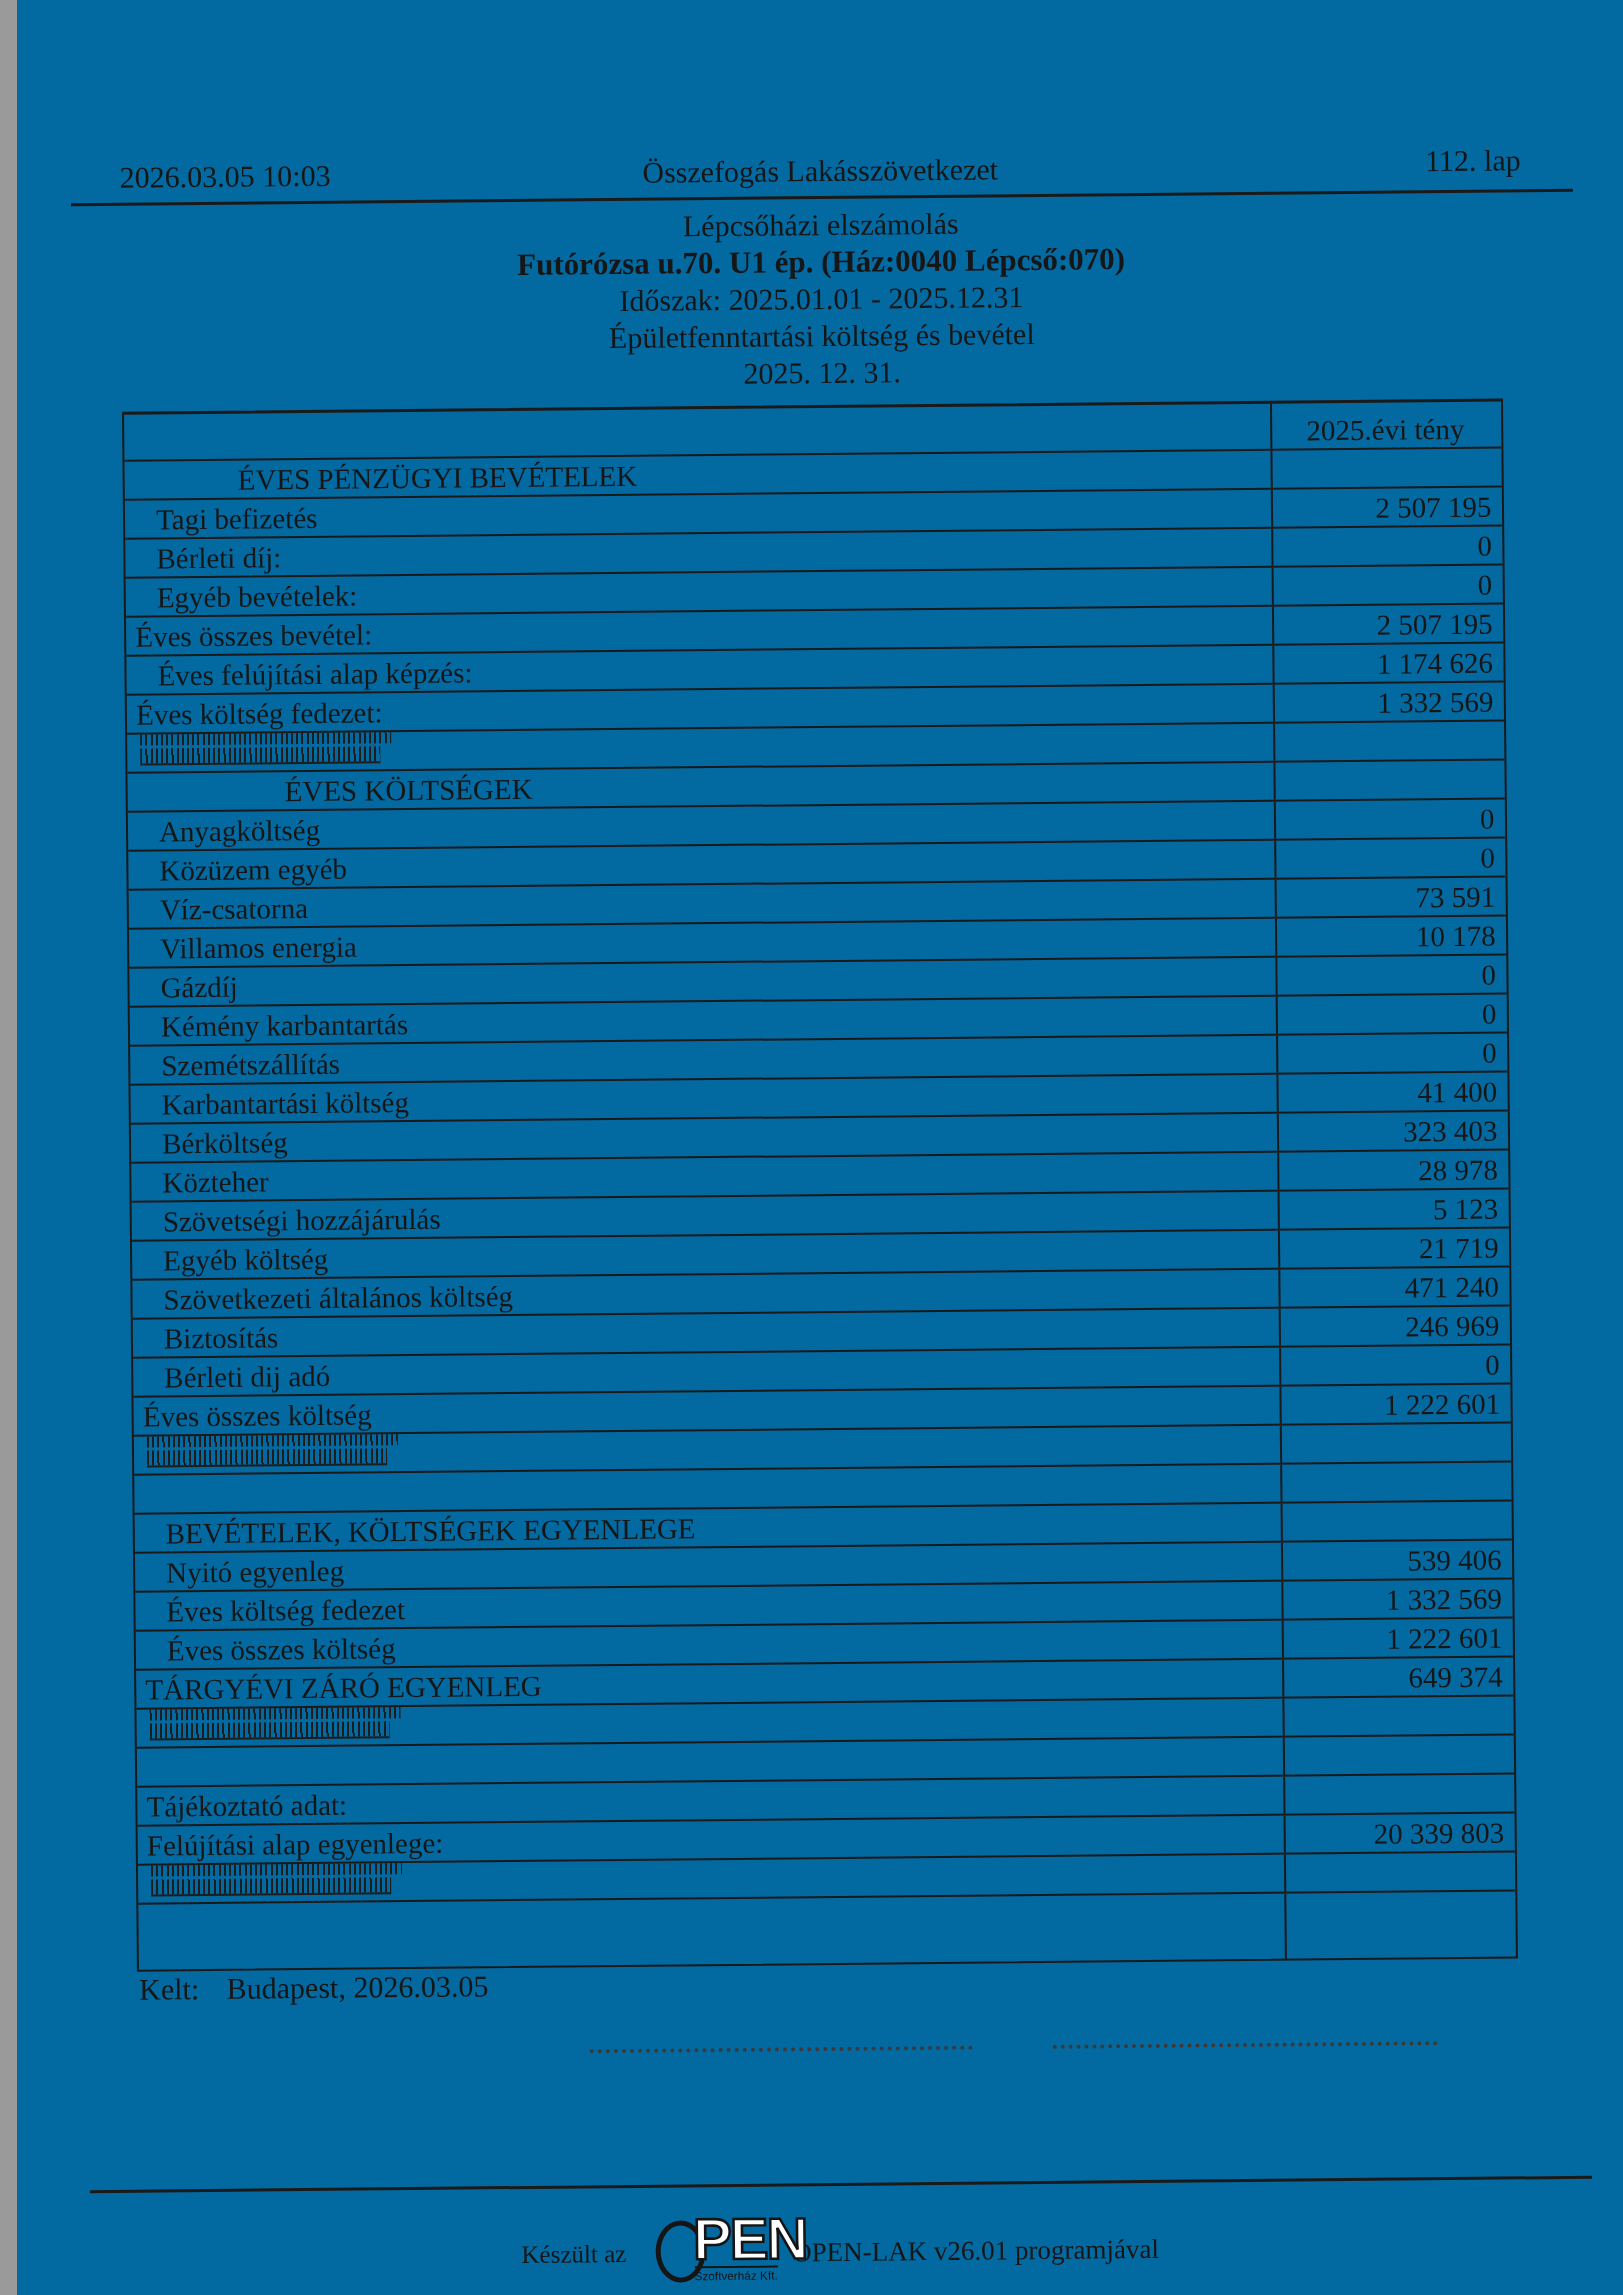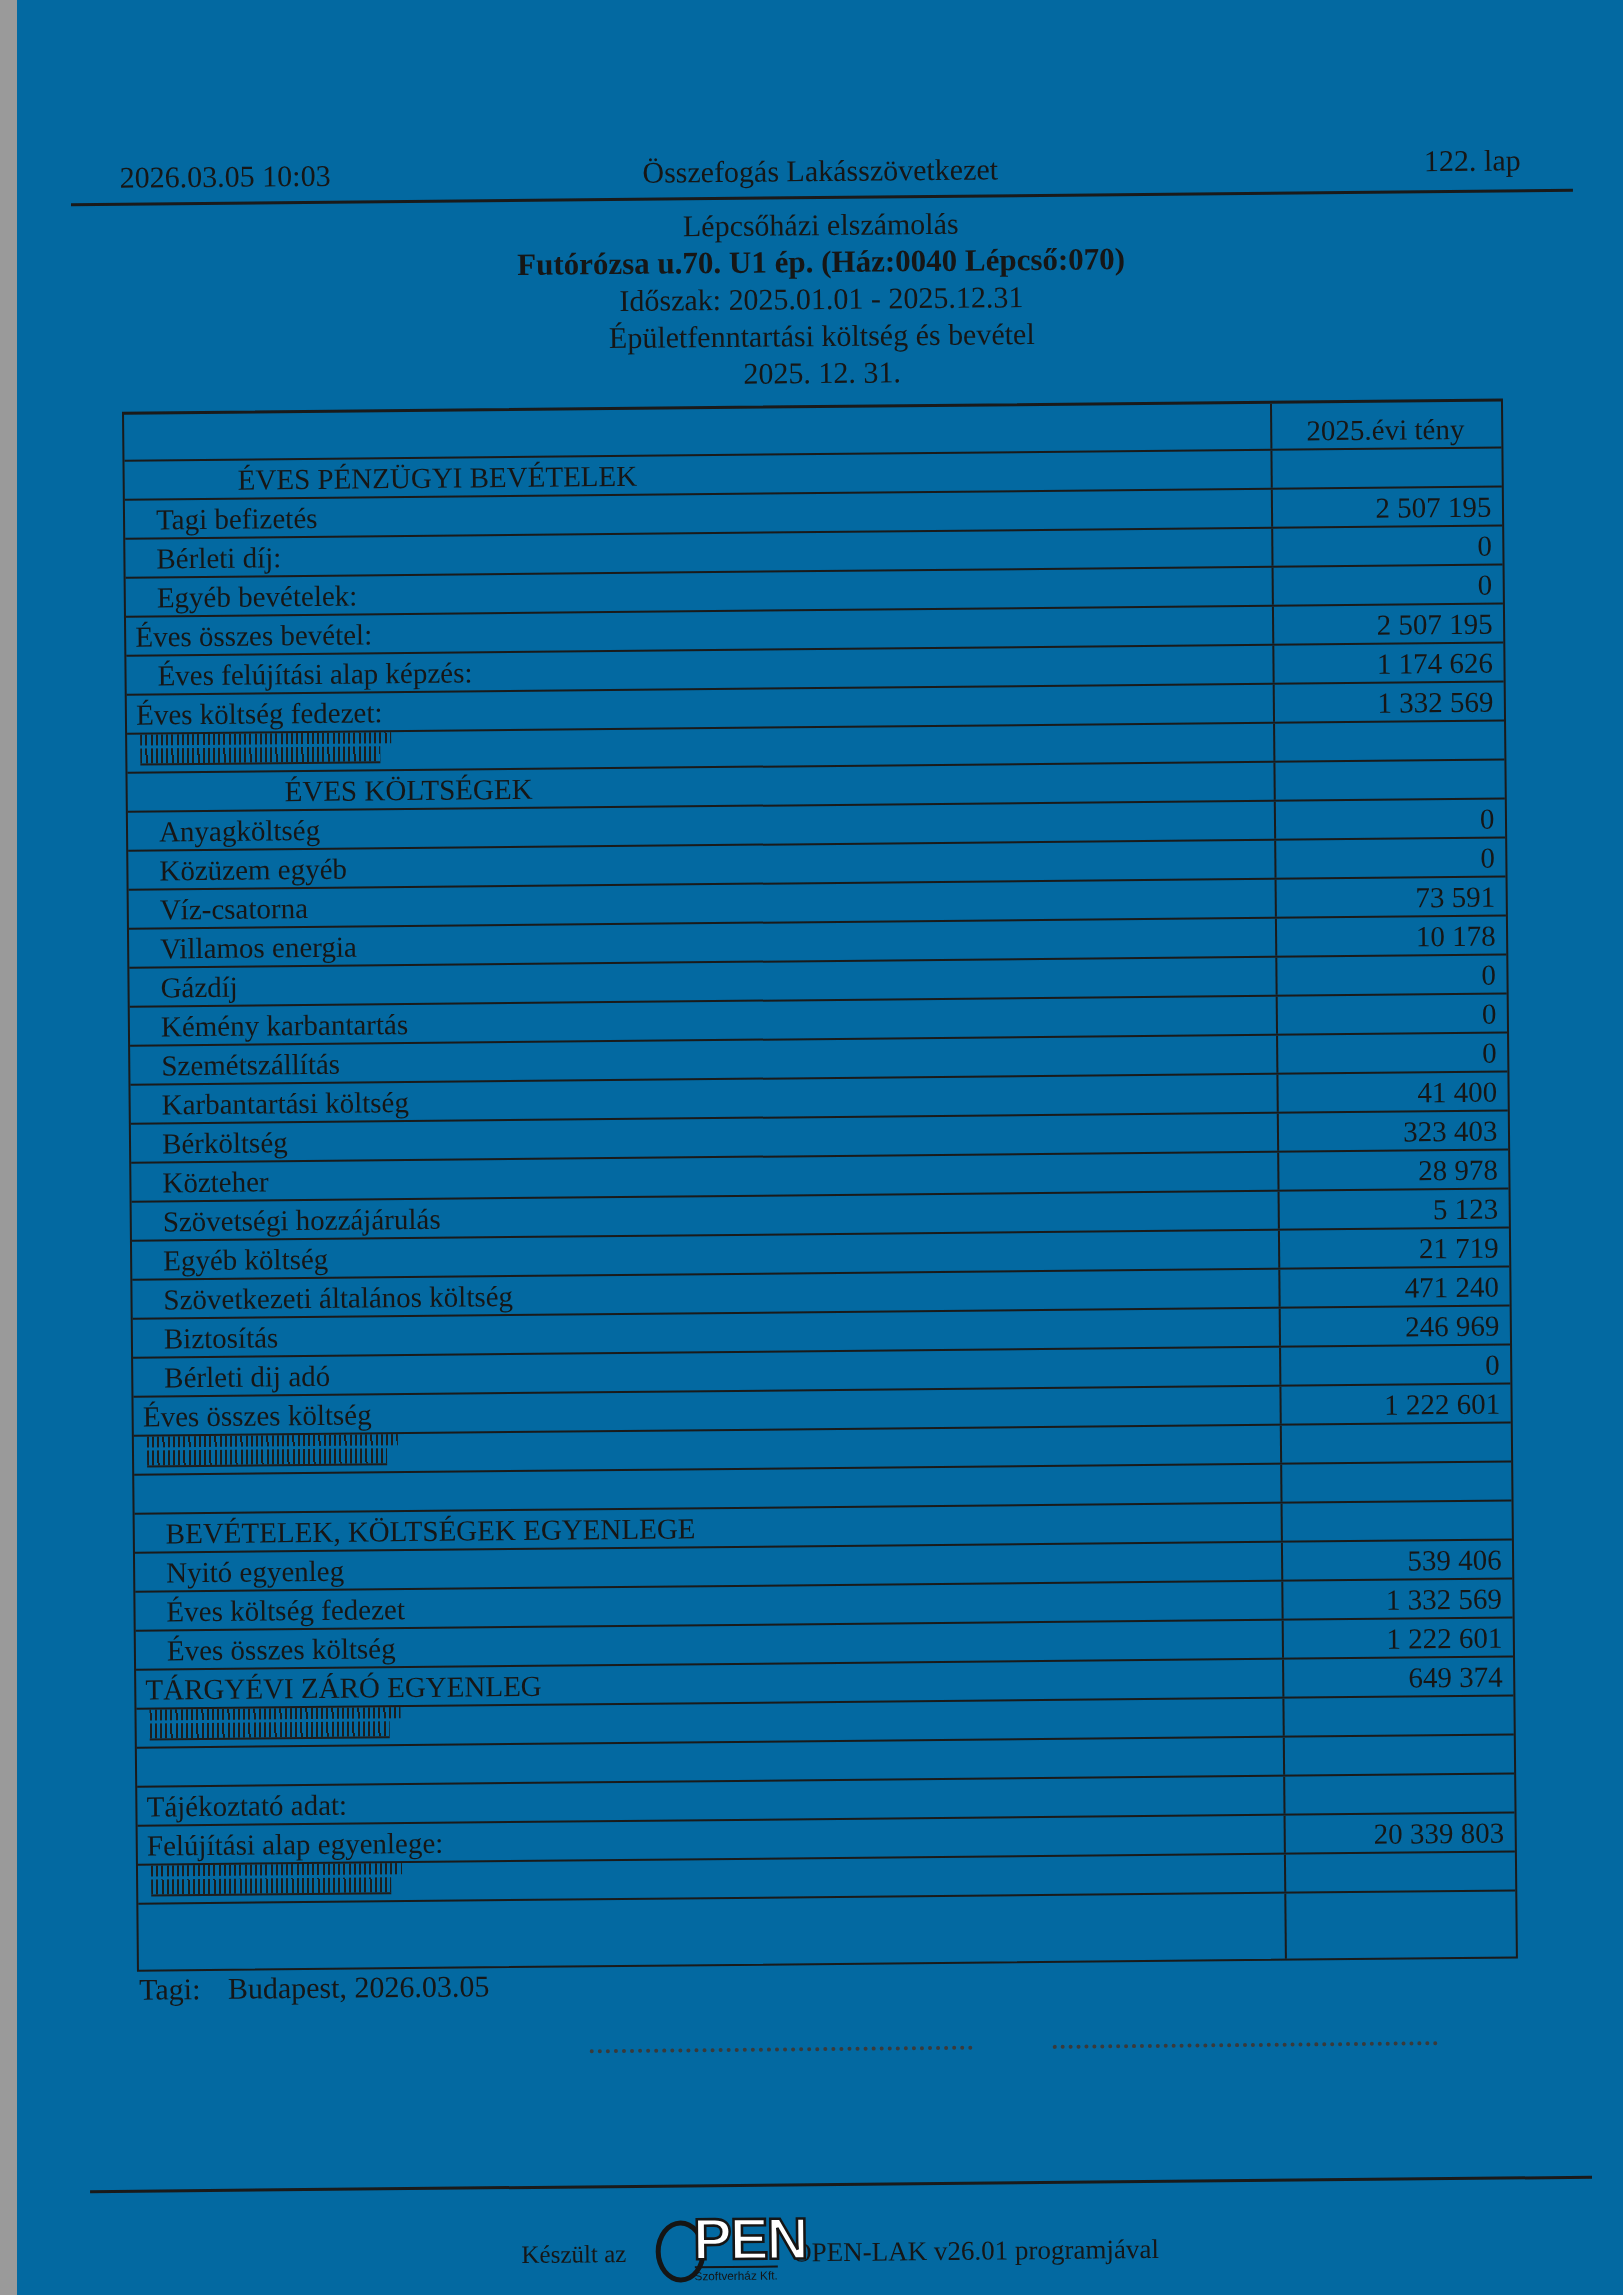--- a/index.html
+++ b/index.html
@@ -68,21 +68,21 @@
 </style>
 </head>
 <body>
 
 <div class="sheet">
   <div class="skew">
 
     <div class="topbar">
       <span class="dt">2026.03.05 10:03</span>
       <span class="org">Összefogás Lakásszövetkezet</span>
-      <span class="pg">122. lap</span>
+      <span class="pg">112. lap</span>
     </div>
     <div class="rule rule-top"></div>
 
     <div class="titles">
       <div class="t">Lépcsőházi elszámolás</div>
       <div class="t bold">Futórózsa u.70. U1 ép. (Ház:0040 Lépcső:070)</div>
       <div class="t">Időszak: 2025.01.01 - 2025.12.31</div>
       <div class="t">Épületfenntartási költség és bevétel</div>
       <div class="t">2025. 12. 31.</div>
     </div>
@@ -260,21 +260,21 @@
           </div>
           <div class="cell-value"></div>
         </div>
         <div class="row empty_tall">
           <div class="cell-label ind0"></div>
           <div class="cell-value"></div>
         </div>
       </div>
 
     <div class="kelt">
-      <span>Tagi:</span><span class="v">Budapest, 2026.03.05</span>
+      <span>Kelt:</span><span class="v">Budapest, 2026.03.05</span>
     </div>
 
     <div class="dots dots1"></div>
     <div class="dots dots2"></div>
 
     <div class="rule rule-bottom"></div>
 
     <div class="footer">
       <span class="pre">Készült az</span>
       <span class="logo">

